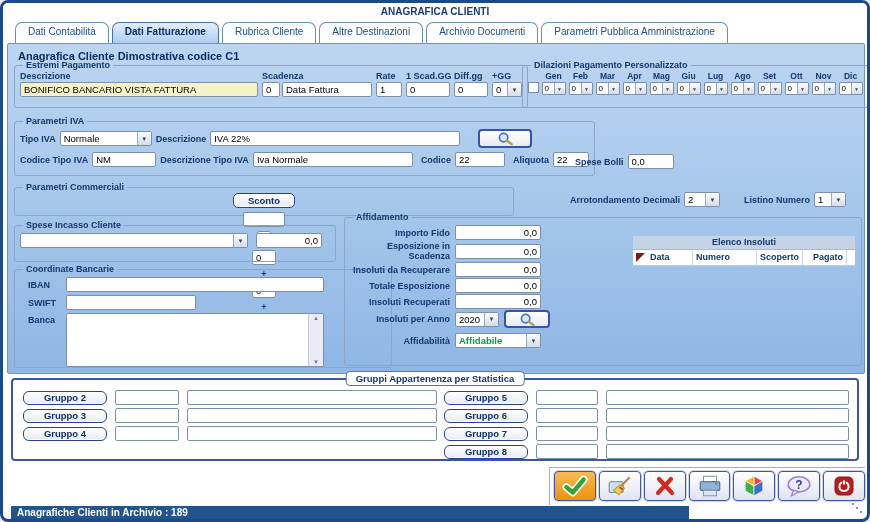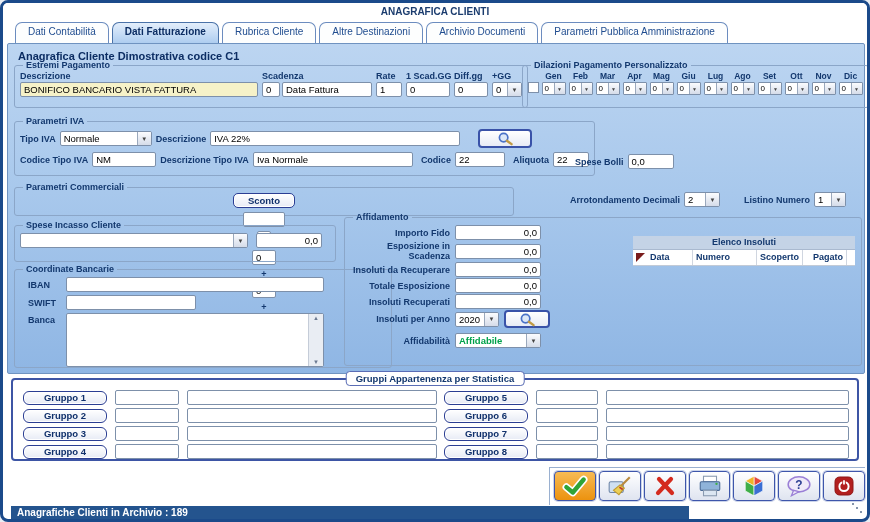--- a/index.html
+++ b/index.html
@@ -376,25 +376,20 @@
         </div>
         <div style="height:98px;"></div>
       </div>
     </fieldset>
   </div>
 
   <div class="stats">
     <div class="stats-title">Gruppi Appartenenza per Statistica</div>
     <div class="gcol" style="left:10px;width:414px;">
       <div class="grow">
-        <div class="btn3d">Gruppo 1</div>
-        <div class="fld" style="width:64px;"></div>
-        <div class="fld" style="flex:1;"></div>
-      </div>
-      <div class="grow">
         <div class="btn3d">Gruppo 2</div>
         <div class="fld" style="width:64px;"></div>
         <div class="fld" style="flex:1;"></div>
       </div>
       <div class="grow">
         <div class="btn3d">Gruppo 3</div>
         <div class="fld" style="width:64px;"></div>
         <div class="fld" style="flex:1;"></div>
       </div>
       <div class="grow">

